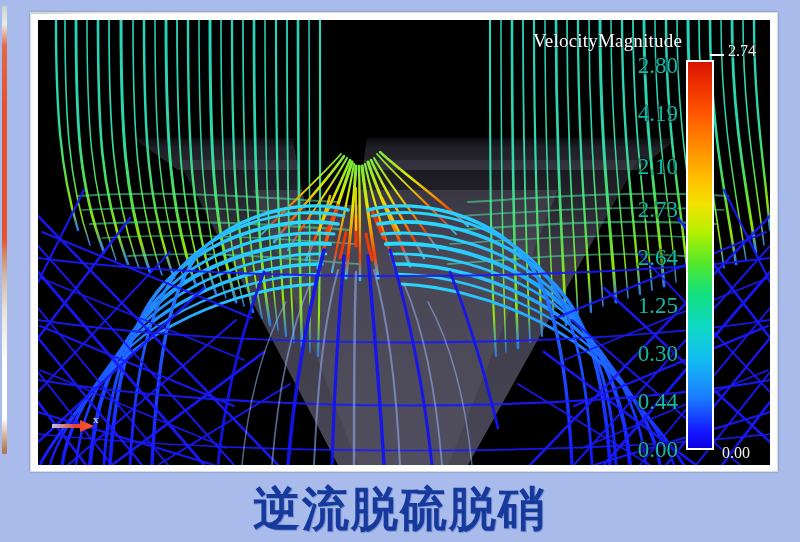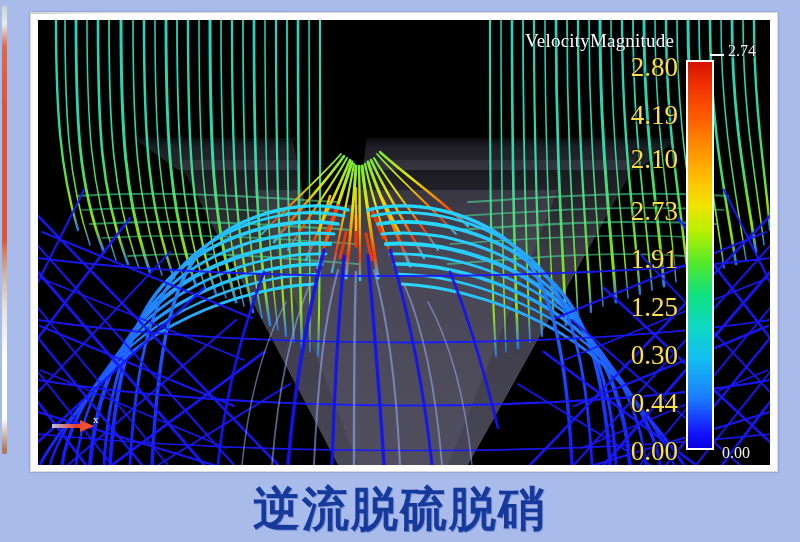--- a/index.html
+++ b/index.html
@@ -46,36 +46,37 @@
     position:absolute;left:0;top:0;width:100%;height:100%;
     opacity:.55;
   }
 
   
   .sbar-title{
     position:absolute;left:487px;top:10px;
     color:#fff;font-family:"Liberation Serif",serif;font-size:19px;
     letter-spacing:.2px;white-space:nowrap;
     text-shadow:0 0 2px #000;
+    padding-left:8px;
   }
   .sbar-box{
     position:absolute;left:648px;top:40px;width:24px;height:386px;
     background:linear-gradient(180deg,
       #d41400 0%, #f03000 6%, #ff5a00 14%, #ff8c00 22%, #ffbd00 30%,
       #f2e300 37%, #b6f000 44%, #55e82b 52%, #12e07d 60%, #0fd9c0 68%,
       #14bdf2 77%, #1a7cff 87%, #1414ff 96%, #0a00e0 100%);
     border:2px solid #ffffff;
     box-sizing:content-box;
   }
   .sbar-ticklabels{
     position:absolute;left:560px;top:34px;width:80px;height:400px;
   }
   .sbar-ticklabels span{
     position:absolute;right:0;
-    color:#fde047;font-family:"Liberation Serif",serif;font-size:27px;
+    color:#14b8a6;font-family:"Liberation Serif",serif;font-size:23px;
     line-height:1;white-space:nowrap;
     text-shadow:0 0 3px #000,0 0 3px #000;
     margin-left:42px;
   }
   .sbar-range{
     position:absolute;
     color:#f4f4ee;font-family:"Liberation Serif",serif;font-size:16px;
     white-space:nowrap;text-shadow:0 0 3px #000,0 0 3px #000;
   }
   .sbar-range.top{left:690px;top:22px;}
@@ -353,23 +354,23 @@
       </defs>
       <path d="M2 14 L30 14 L30 10 L44 16 L30 22 L30 18 L2 18 Z" fill="url(#gAx)"></path>
       <text x="43" y="13" fill="#ffffff" font-size="11" font-family="Liberation Serif, serif">x</text>
     </svg>
 
     <div class="sbar-title">VelocityMagnitude</div>
 
     <div class="sbar-ticklabels">
       <span style="top:0px">2.80</span>
       <span style="top:48px">4.19</span>
-      <span style="top:92px">2.10</span>
+      <span style="top:101px">2.10</span>
       <span style="top:144px">2.73</span>
-      <span style="top:192px">1.91</span>
+      <span style="top:192px">2.64</span>
       <span style="top:240px">1.25</span>
       <span style="top:288px">0.30</span>
       <span style="top:336px">0.44</span>
       <span style="top:384px">0.00</span>
     </div>
 
     <div class="sbar-box"></div>
     <div class="sbar-tickmark"></div>
     <div class="sbar-range top">2.74</div>
     <div class="sbar-range bot">0.00</div>

